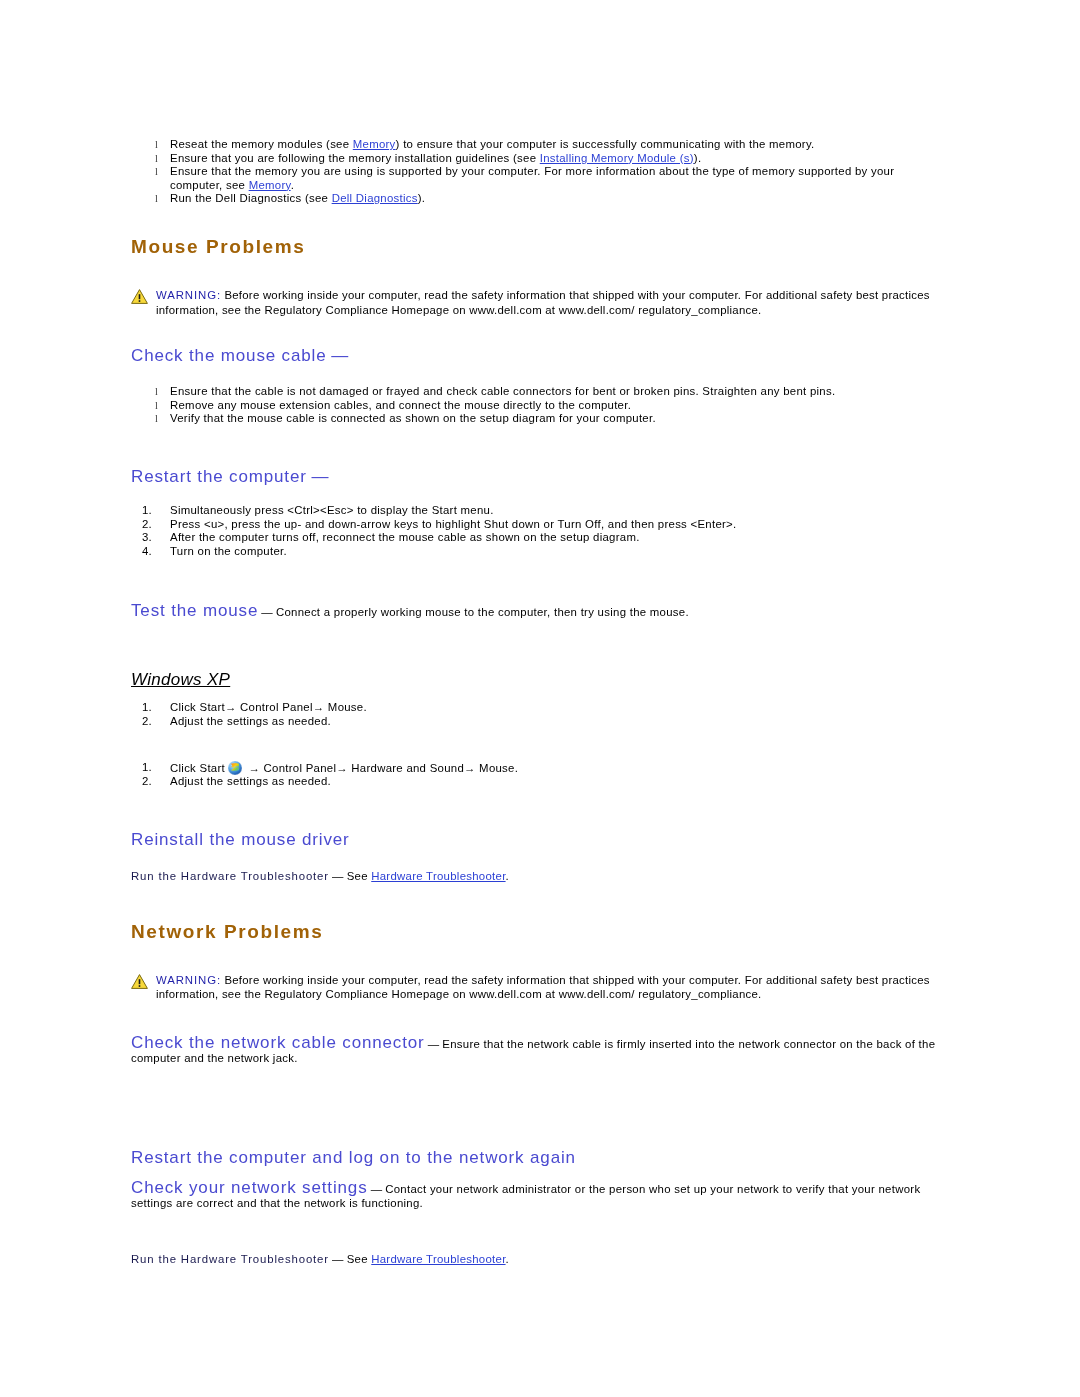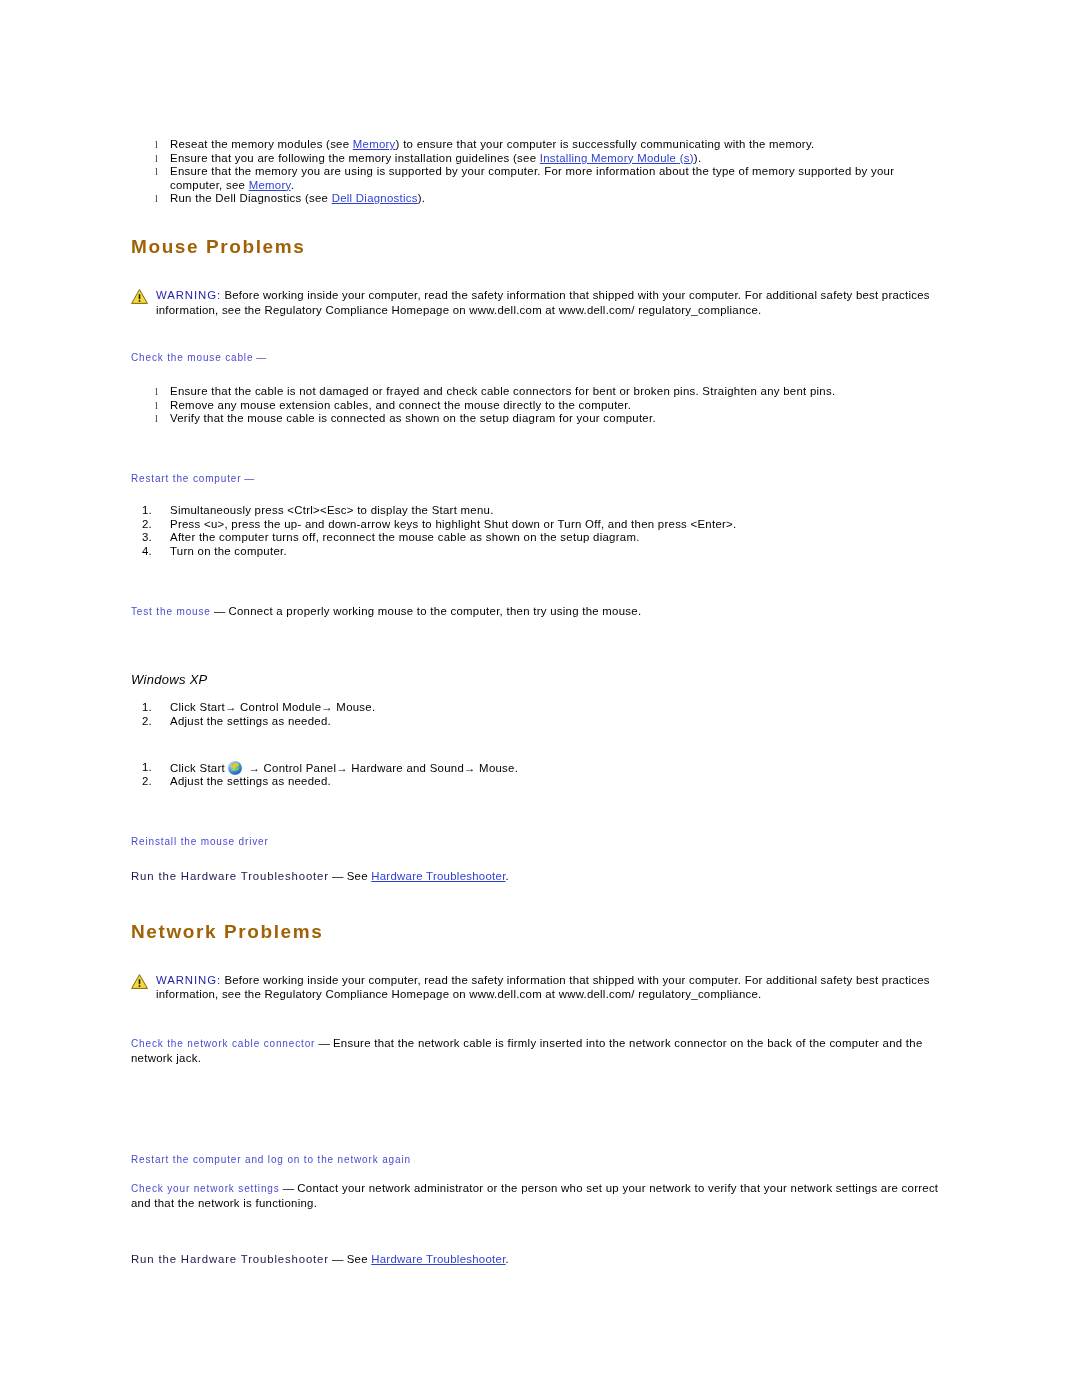--- a/index.html
+++ b/index.html
@@ -116,41 +116,42 @@
     color: #000000;
   }
   .warning-label {
     color: #1f1fa8;
     letter-spacing: 0.9px;
   }
 
   
   .subhead {
     color: #4a4ad0;
-    font-size: 10px;
+    font-size: 17px;
     letter-spacing: 0.85px;
     line-height: 14px;
   }
   .subhead-dark {
     color: #1a1a4f;
     font-size: 11.4px;
     letter-spacing: 0.85px;
     line-height: 14px;
   }
   .para {
     font-size: 11.4px;
     line-height: 14px;
     letter-spacing: 0.28px;
   }
   .os-label {
     font-style: italic;
-    font-size: 13px;
+    font-size: 17px;
     line-height: 14px;
     letter-spacing: 0.3px;
     color: #000000;
+    text-decoration: underline;
   }
   .dash { letter-spacing: 0; }
   .sp-12 { height: 12px; }
   .sp-14 { height: 14px; }
   .sp-18 { height: 18px; }
   .sp-20 { height: 20px; }
   .sp-30 { height: 30px; }
   .sp-34 { height: 34px; }
   .sp-38 { height: 38px; }
   .sp-42 { height: 42px; }
@@ -246,21 +247,21 @@
     <div class="sp-42"></div>
 
 
     <div class="sp-12"></div>
 
     <div class="os-label">Windows XP</div>
 
     <div class="sp-14"></div>
 
     <ol class="dell-numbers" id="xp-steps">
-        <li><span class="num-mark">1.</span><span>Click Start→ Control Module→ Mouse.</span></li>
+        <li><span class="num-mark">1.</span><span>Click Start→ Control Panel→ Mouse.</span></li>
         <li><span class="num-mark">2.</span><span>Adjust the settings as needed.</span></li>
       </ol>
 
     <div class="sp-14"></div>
 
 
     <div class="sp-18"></div>
 
     <ol class="dell-numbers">
       <li>

